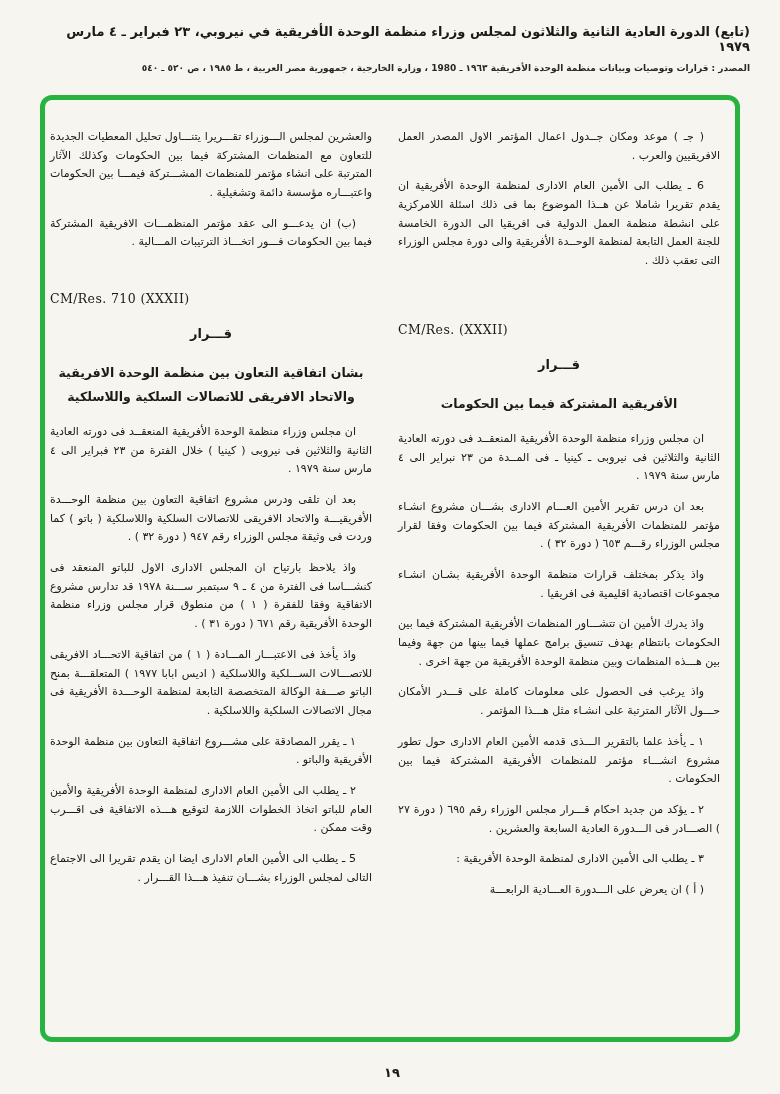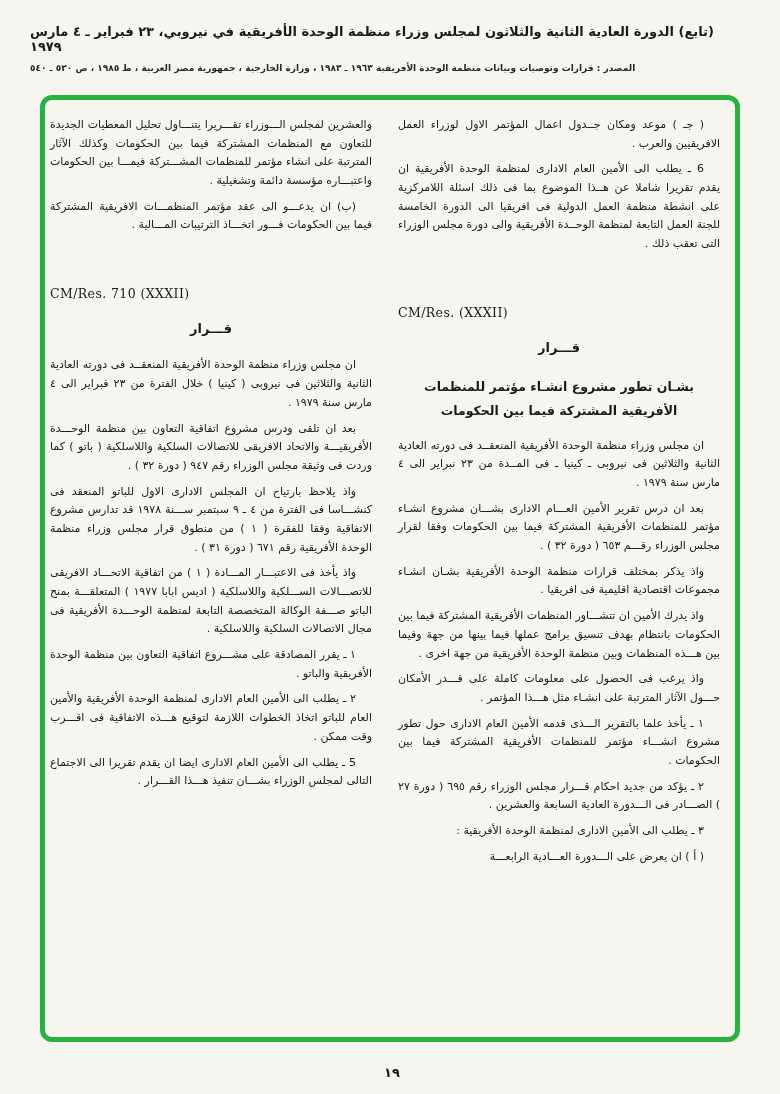--- a/index.html
+++ b/index.html
@@ -9,21 +9,21 @@
   }
   *{box-sizing:border-box;}
   html,body{margin:0;padding:0;}
   body{
     width:780px;height:1094px;overflow:hidden;position:relative;
     background:var(--paper);
     color:var(--ink);
     font-family:"DejaVu Sans", sans-serif;
   }
   .header{
-    direction:rtl;text-align:left;
+    direction:rtl;text-align:right;
     padding:24px 30px 0 30px;
   }
   .header-session{
     font-weight:bold;font-size:13px;letter-spacing:.2px;
   }
   .header-source{
     margin-top:9px;font-size:9px;font-weight:bold;color:#2a2username8;color:#2a2824;
   }
   .frame{
     position:absolute;left:40px;top:95px;width:700px;height:947px;
@@ -33,80 +33,83 @@
     direction:rtl;
     display:flex;flex-direction:row;gap:26px;
     overflow:hidden;
   }
   .col{
     width:322px;flex:0 0 322px;
     font-size:11px;line-height:1.7;
     text-align:justify;
   }
   .para{
-    margin:0 0 7px 0;
+    margin:12px 0 7px 0;
     text-indent:16px;
   }
   .para.no-indent{text-indent:0;}
   .resref{
     direction:ltr;text-align:left;
     font-family:"DejaVu Serif", serif;
     font-size:12.5px;letter-spacing:.4px;
     margin:30px 0 10px 0;
   }
   .col-right .resref{margin-top:48px;}
-  .col-left .resref{margin-top:48px;}
+  .col-left .resref{margin-top:36px;}
   .qarar{
     text-align:center;font-weight:bold;font-size:13px;
     margin:14px 0 16px 0;letter-spacing:1px;
   }
   .dec-title{
     text-align:center;font-weight:bold;font-size:12.5px;
     line-height:1.9;margin:0 0 14px 0;
   }
   .pagenum{
     position:absolute;left:4px;right:0;bottom:14px;
     text-align:center;font-size:13px;font-weight:bold;
   }
 </style>
 </head>
 <body>
 
 <div class="header">
   <div class="header-session">(تابع) الدورة العادية الثانية والثلاثون لمجلس وزراء منظمة الوحدة الأفريقية في نيروبي، ٢٣ فبراير ـ ٤ مارس ١٩٧٩</div>
-  <div class="header-source">المصدر : قرارات وتوصيات وبيانات منظمة الوحدة الأفريقية ١٩٦٣ ـ ١٩٨٣ ، وزارة الخارجية ، جمهورية مصر العربية ، ط ١٩٨٥ ، ص ٥٢٠ ـ ٥٤٠</div>
+  <div class="header-source">المصدر : قرارات وتوصيات وبيانات منظمة الوحدة الأفريقية ١٩٦٣ ـ 1980 ، وزارة الخارجية ، جمهورية مصر العربية ، ط ١٩٨٥ ، ص ٥٢٠ ـ ٥٤٠</div>
 </div>
 
 <div class="frame">
 
   <div class="col col-right">
-    <p class="para">( جـ ) موعد ومكان جــدول اعمال المؤتمر الاول لوزراء العمل الافريقيين والعرب .</p>
+    <p class="para">( جـ ) موعد ومكان جــدول اعمال المؤتمر الاول المصدر العمل الافريقيين والعرب .</p>
     <p class="para">6 ـ يطلب الى الأمين العام الادارى لمنظمة الوحدة الأفريقية ان يقدم تقريرا شاملا عن هــذا الموضوع بما فى ذلك اسئلة اللامركزية على انشطة منظمة العمل الدولية فى افريقيا الى الدورة الخامسة للجنة العمل التابعة لمنظمة الوحــدة الأفريقية والى دورة مجلس الوزراء التى تعقب ذلك .</p>
     <div class="resref">CM/Res.  (XXXII)</div>
     <div class="qarar">قـــرار</div>
     <div class="dec-title">
-      <div>بشـان تطور مشروع انشـاء مؤتمر للمنظمات</div>
       <div>الأفريقية المشتركة فيما بين الحكومات</div>
     </div>
     <p class="para">ان مجلس وزراء منظمة الوحدة الأفريقية المنعقــد فى دورته العادية الثانية والثلاثين فى نيروبى ـ كينيا ـ فى المــدة من ٢٣ نبراير الى ٤ مارس سنة ١٩٧٩ .</p>
     <p class="para">بعد ان درس تقرير الأمين العـــام الادارى بشـــان مشروع انشـاء مؤتمر للمنظمات الأفريقية المشتركة فيما بين الحكومات وفقا لقرار مجلس الوزراء رقـــم ٦٥٣ ( دورة ٣٢ ) .</p>
     <p class="para">واذ يذكر بمختلف قرارات منظمة الوحدة الأفريقية بشـان انشـاء مجموعات اقتصادية اقليمية فى افريقيا .</p>
     <p class="para">واذ يدرك الأمين ان تتشـــاور المنظمات الأفريقية المشتركة فيما بين الحكومات بانتظام بهدف تنسيق برامج عملها فيما بينها من جهة وفيما بين هـــذه المنظمات وبين منظمة الوحدة الأفريقية من جهة اخرى .</p>
     <p class="para">واذ يرغب فى الحصول على معلومات كاملة على قـــدر الأمكان حـــول الآثار المترتبة على انشـاء مثل هـــذا المؤتمر .</p>
     <p class="para">١ ـ يأخذ علما بالتقرير الـــذى قدمه الأمين العام الادارى حول تطور مشروع انشـــاء مؤتمر للمنظمات الأفريقية المشتركة فيما بين الحكومات .</p>
     <p class="para">٢ ـ يؤكد من جديد احكام قـــرار مجلس الوزراء رقم ٦٩٥ ( دورة ٢٧ ) الصـــادر فى الـــدورة العادية السابعة والعشرين .</p>
     <p class="para">٣ ـ يطلب الى الأمين الادارى لمنظمة الوحدة الأفريقية :</p>
     <p class="para">( أ ) ان يعرض على الـــدورة العـــادية الرابعـــة</p>
   </div>
 
   <div class="col col-left">
     <p class="para no-indent">والعشرين لمجلس الـــوزراء تقـــريرا يتنـــاول تحليل المعطيات الجديدة للتعاون مع المنظمات المشتركة فيما بين الحكومات وكذلك الآثار المترتبة على انشاء مؤتمر للمنظمات المشـــتركة فيمـــا بين الحكومات واعتبـــاره مؤسسة دائمة وتشغيلية .</p>
     <p class="para">(ب) ان يدعـــو الى عقد مؤتمر المنظمـــات الافريقية المشتركة فيما بين الحكومات فـــور اتخـــاذ الترتيبات المـــالية .</p>
     <div class="resref">CM/Res. 710 (XXXII)</div>
     <div class="qarar">قـــرار</div>
+    <div class="dec-title">
+      <div>بشان اتفاقية التعاون بين منظمة الوحدة الافريقية</div>
+      <div>والاتحاد الافريقى للاتصالات السلكية واللاسلكية</div>
+    </div>
     <p class="para">ان مجلس وزراء منظمة الوحدة الأفريقية المنعقــد فى دورته العادية الثانية والثلاثين فى نيروبى ( كينيا ) خلال الفترة من ٢٣ فبراير الى ٤ مارس سنة ١٩٧٩ .</p>
     <p class="para">بعد ان تلقى ودرس مشروع اتفاقية التعاون بين منظمة الوحـــدة الأفريقيـــة والاتحاد الافريقى للاتصالات السلكية واللاسلكية ( باتو ) كما وردت فى وثيقة مجلس الوزراء رقم ٩٤٧ ( دورة ٣٢ ) .</p>
     <p class="para">واذ يلاحظ بارتياح ان المجلس الادارى الاول للباتو المنعقد فى كنشـــاسا فى الفترة من ٤ ـ ٩ سبتمبر ســـنة ١٩٧٨ قد تدارس مشروع الاتفاقية وفقا للفقرة ( ١ ) من منطوق قرار مجلس وزراء منظمة الوحدة الأفريقية رقم ٦٧١ ( دورة ٣١ ) .</p>
     <p class="para">واذ يأخذ فى الاعتبـــار المـــادة ( ١ ) من اتفاقية الاتحـــاد الافريقى للاتصـــالات الســـلكية واللاسلكية ( اديس ابابا ١٩٧٧ ) المتعلقـــة بمنح الباتو صـــفة الوكالة المتخصصة التابعة لمنظمة الوحـــدة الأفريقية فى مجال الاتصالات السلكية واللاسلكية .</p>
     <p class="para">١ ـ يقرر المصادقة على مشـــروع اتفاقية التعاون بين منظمة الوحدة الأفريقية والباتو .</p>
     <p class="para">٢ ـ يطلب الى الأمين العام الادارى لمنظمة الوحدة الأفريقية والأمين العام للباتو اتخاذ الخطوات اللازمة لتوقيع هـــذه الاتفاقية فى اقـــرب وقت ممكن .</p>
     <p class="para">5 ـ يطلب الى الأمين العام الادارى ايضا ان يقدم تقريرا الى الاجتماع التالى لمجلس الوزراء بشـــان تنفيذ هـــذا القـــرار .</p>
   </div>
 
 </div>

